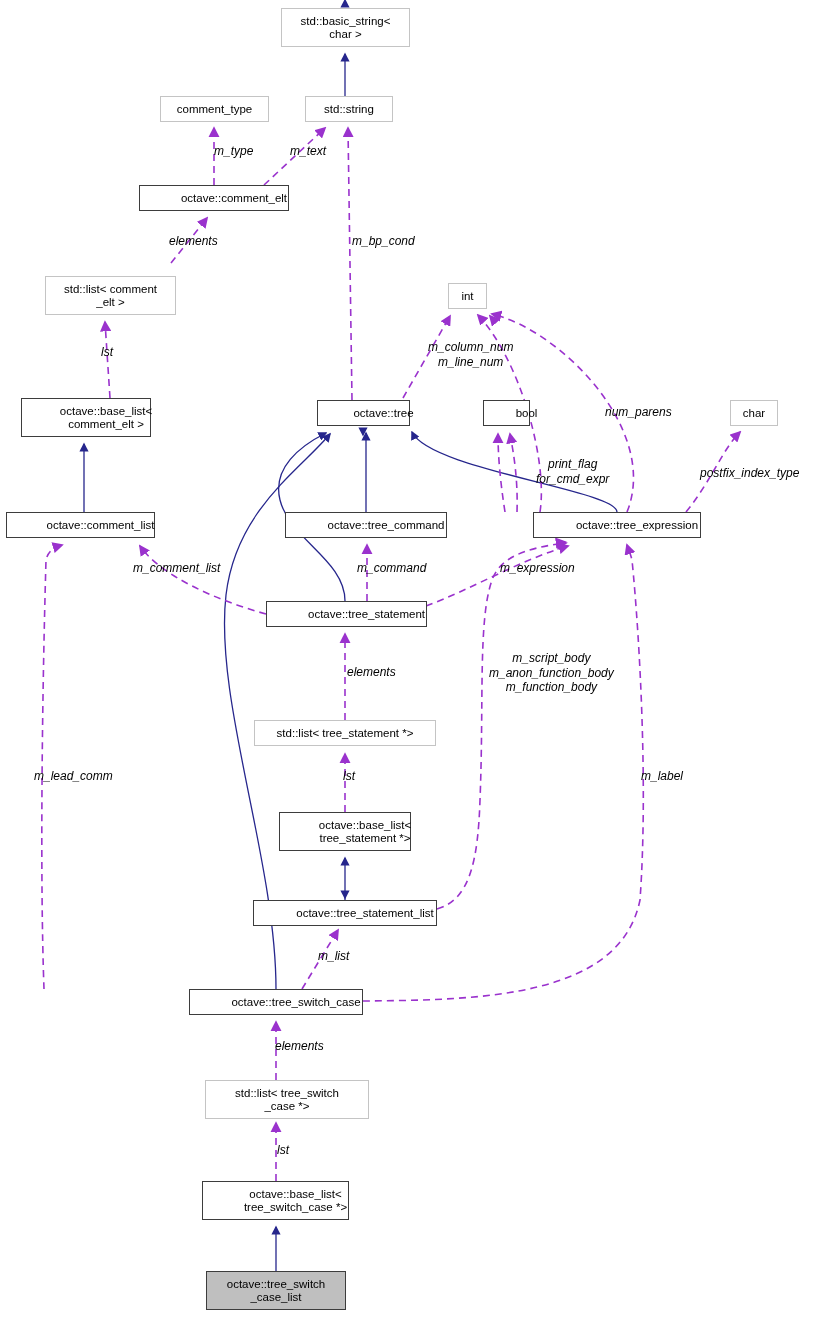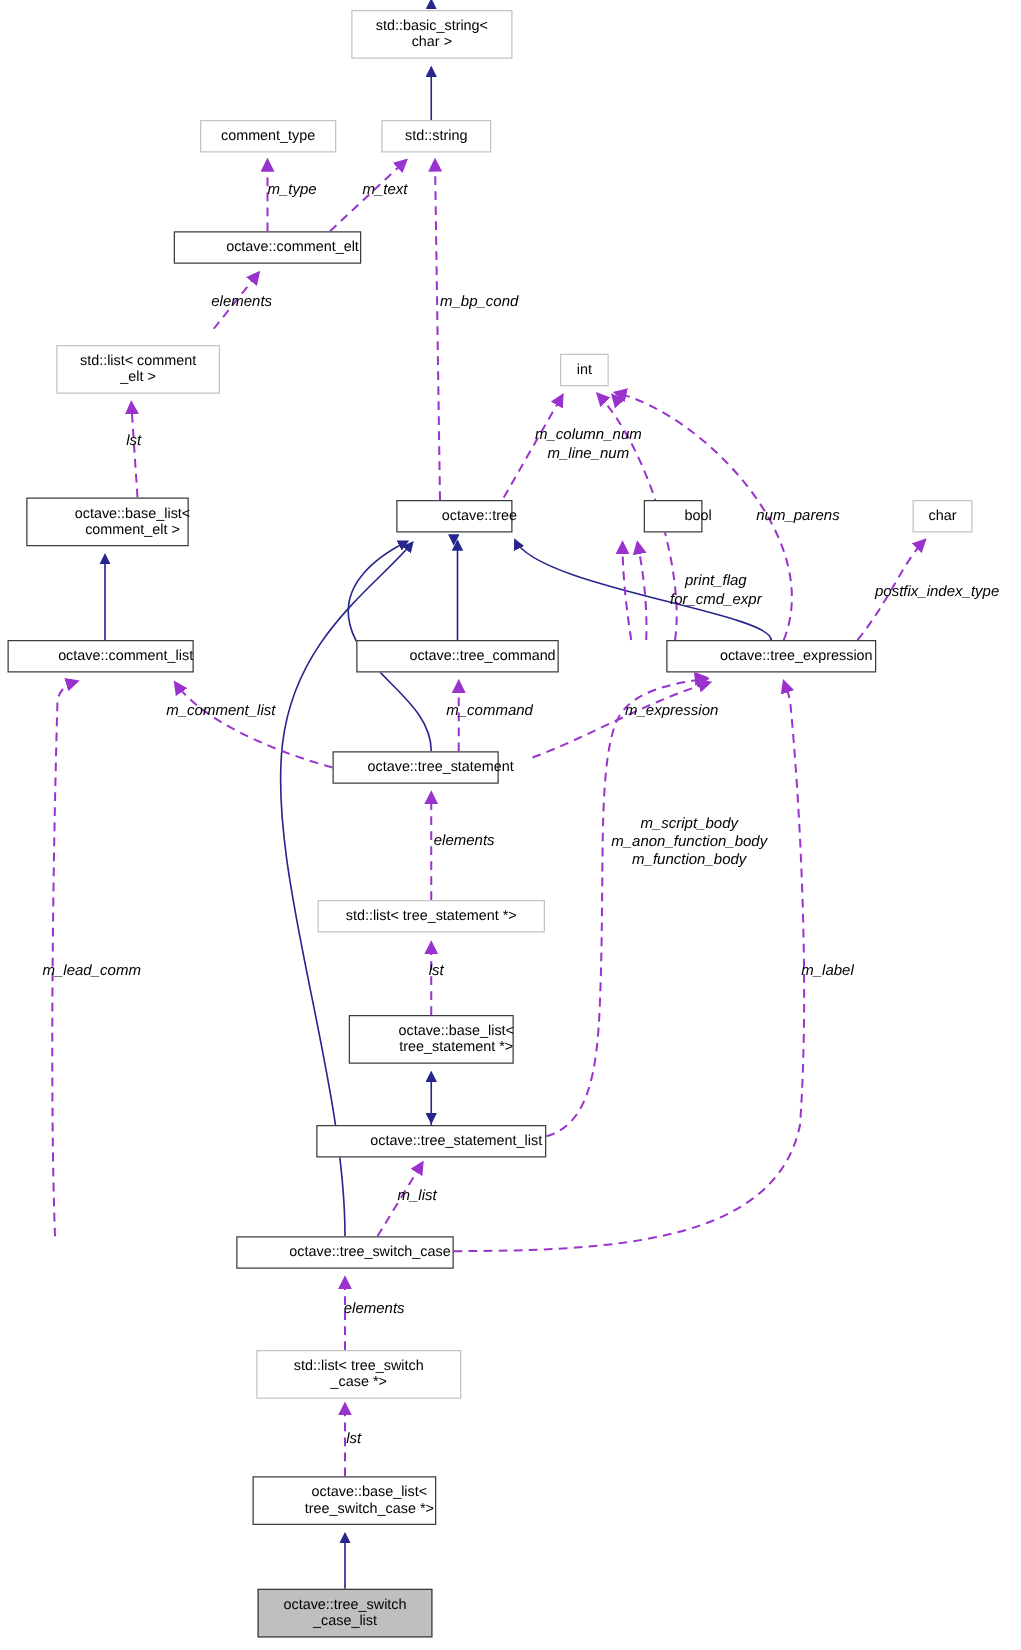--- a/index.html
+++ b/index.html
@@ -106,37 +106,37 @@
   </div>
 
   <div class="node light" style="left:448px;top:283px;width:39px;height:26px;">
     <span>int</span>
   </div>
 
   <div class="node solid" style="left:317px;top:400px;width:93px;height:26px;">
     <span>octave::tree</span>
   </div>
 
-  <div class="node solid" style="left:483px;top:400px;width:47px;height:26px;margin-left:32px;">
+  <div class="node solid" style="left:483px;top:400px;width:47px;height:26px;">
     <span>bool</span>
   </div>
 
   <div class="node light" style="left:730px;top:400px;width:48px;height:26px;">
     <span>char</span>
   </div>
 
   <div class="node solid" style="left:285px;top:512px;width:162px;height:26px;">
     <span>octave::tree_command</span>
   </div>
 
   <div class="node solid" style="left:533px;top:512px;width:168px;height:26px;">
     <span>octave::tree_expression</span>
   </div>
 
-  <div class="node solid" style="left:266px;top:601px;width:133px;height:26px;">
+  <div class="node solid" style="left:266px;top:601px;width:161px;height:26px;">
     <span>octave::tree_statement</span>
   </div>
 
   <div class="node light" style="left:254px;top:720px;width:182px;height:26px;">
     <span>std::list&lt; tree_statement *&gt;</span>
   </div>
 
   <div class="node solid" style="left:279px;top:812px;width:132px;height:39px;">
     <span>octave::base_list&lt;
 tree_statement *&gt;</span>

